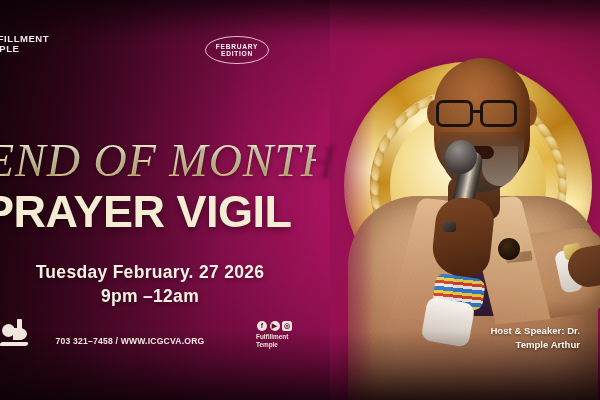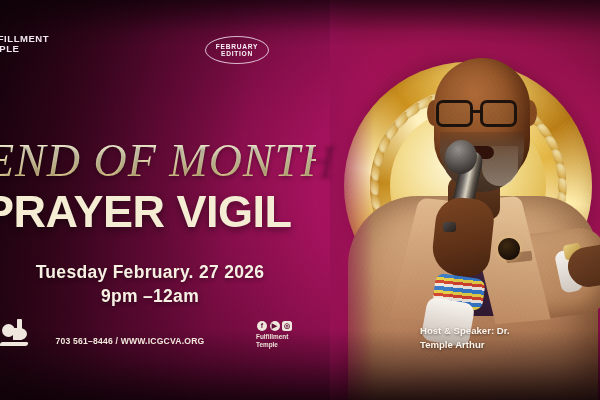--- a/index.html
+++ b/index.html
@@ -302,21 +302,21 @@
   .logo-bl .bowl{
     position:absolute; left:13px; top:10px; width:14px; height:12px;
     border-radius:0 50% 50% 0; background:#efe6de;
   }
   .logo-bl .base{
     position:absolute; left:0px; top:24px; width:28px; height:4px;
     background:#efe6de; border-radius:2px; transform:skewX(-16deg);
   }
 
   .speaker{
-    position:absolute; left:420px; top:324px; width:160px; text-align:left;
+    position:absolute; left:420px; top:324px; width:160px; text-align:right;
     color:#fbf4ec; font-size:9.6px; font-weight:700; line-height:1.45;
     text-shadow:0 1px 3px rgba(0,0,0,.55);
   }
 </style>
 </head>
 <body>
 
 <div class="flyer">
 
   <div class="bg-base"></div>
@@ -422,21 +422,21 @@
   <div class="date-line">Tuesday February. 27  2026</div>
   <div class="time-line">9pm –12am</div>
 
   <div class="logo-bl">
     <div class="dot"></div>
     <div class="bowl"></div>
     <div class="bar"></div>
     <div class="base"></div>
   </div>
 
-  <div class="addr2">703 561–8446 /  WWW.ICGCVA.ORG</div>
+  <div class="addr2">703 321–7458 /  WWW.ICGCVA.ORG</div>
 
   <div class="socials">
     <div class="soc">f</div>
     <div class="soc">▶</div>
     <div class="soc soc-sq">◎</div>
   </div>
   <div class="soc-name">
     <div>Fulfillment</div>
     <div>Temple</div>
   </div>

